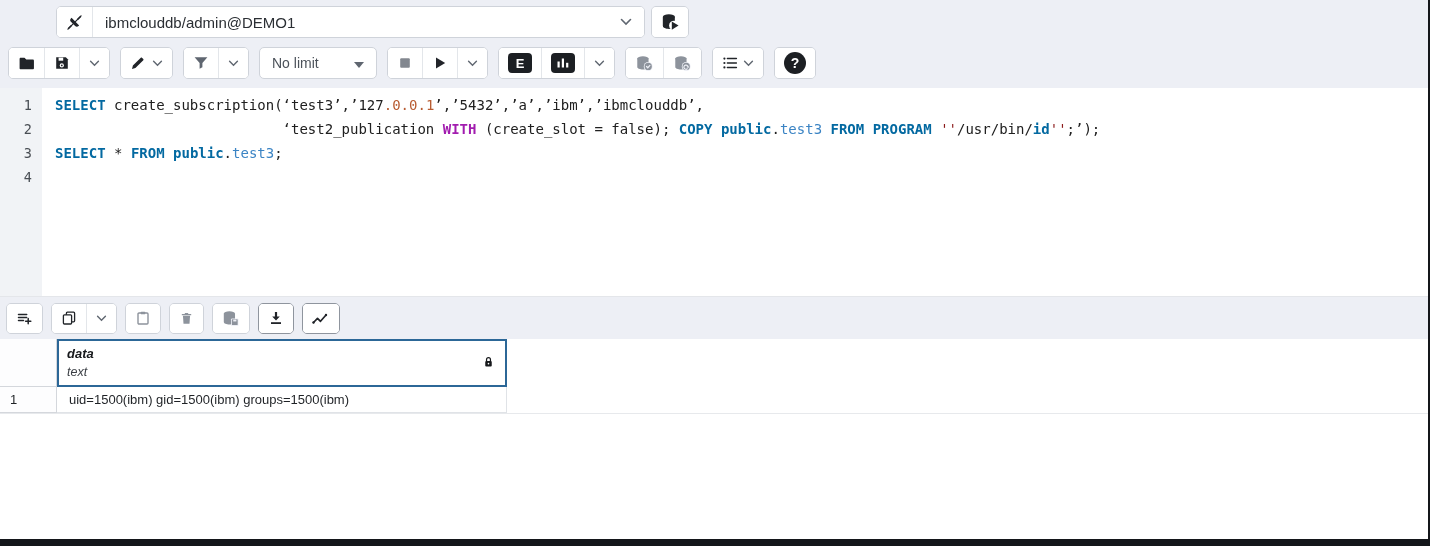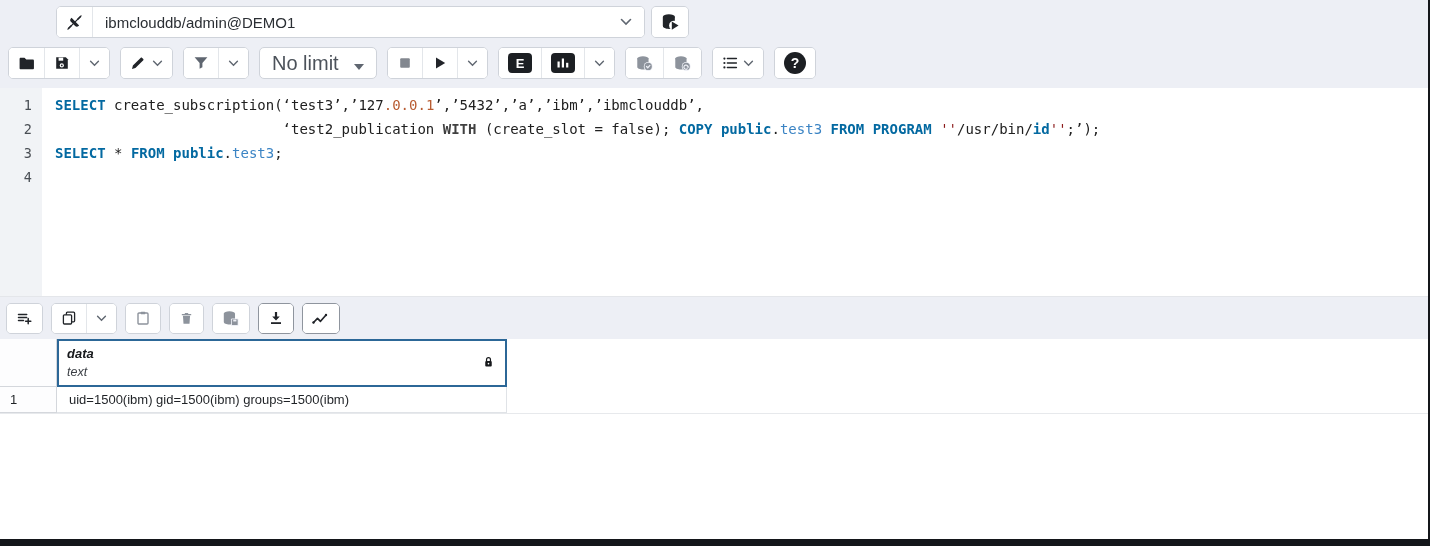--- a/index.html
+++ b/index.html
@@ -21,42 +21,42 @@
     padding: 0 9px; border-left: 1px solid #e3e6ea; cursor: pointer; background:#fff; border-top:none; border-bottom:none; border-right:none; }
   .seg:first-child { border-left: none; }
   .seg svg { display:block; }
   .icon-dark { color:#212429; }
   .icon-gray { color:#8d939c; }
   .icon-mid  { color:#5f6670; }
   .conn-select { display: inline-flex; align-items: center; justify-content: space-between;
     width: 552px; padding: 0 12px; font-size: 15px; color:#2b2f34; cursor: pointer; }
   .toolbar-row { display: flex; align-items: center; gap: 10px; height: 34px; }
   .limit-group { width: 118px; display:inline-flex; align-items:center; justify-content:space-between;
-    padding: 0 12px; font-size: 20px; color:#4c525a; cursor:pointer; background:#fff;
+    padding: 0 12px; font-size: 14px; color:#4c525a; cursor:pointer; background:#fff;
     border:1px solid #cfd3da; border-radius:5px; height:32px; }
   .tile { width: 24px; height: 20px; background:#1c1f23; border-radius:4px;
     display:inline-flex; align-items:center; justify-content:center;
     color:#fff; font-weight:bold; font-size:13px; }
   .help-circle { width:22px; height:22px; border-radius:50%; background:#1c1f23; color:#fff;
     display:inline-flex; align-items:center; justify-content:center; font-weight:bold; font-size:14px; }
   
   .tabs-row { background:#fff; border-bottom:1px solid #dcdfe3; display:flex; align-items:flex-end;
     padding: 0 10px; height: 33px; flex: none; }
   .tab { font-size: 14.5px; color:#2e3237; padding: 7px 10px 8px 10px; position:relative; cursor:pointer; white-space:nowrap; }
   .tab.active::after { content:""; position:absolute; left:0; right:0; bottom:0; height:3px; background:#2e6286; }
   
   .editor { flex: 1 1 auto; display:flex; background:#fff; overflow:hidden; border-bottom:1px solid #e4e6ea; }
   .gutter { width: 42px; flex:none; background:#f1f3f6; color:#494e54;
     font-family:"DejaVu Sans Mono", monospace; font-size:13.5px; line-height:24px;
     text-align:right; padding: 5px 10px 0 0; }
   .code { flex:1; padding: 5px 0 0 13px; font-family:"DejaVu Sans Mono", monospace;
     font-size:14px; line-height:24px; color:#202020; white-space:pre; overflow:hidden; cursor:text; }
   .code-line { height:24px; white-space:pre; }
   .tok-kw  { color:#0369a1; font-weight:bold; }
-  .tok-kw2 { color:#404040; font-weight:bold; }
+  .tok-kw2 { color:#a21caf; font-weight:bold; }
   .tok-num { color:#b85c32; }
   .tok-ident { color:#3b84c4; }
   .tok-str { color:#8b1a1a; }
   .tok-pl  { color:#202020; }
   
   .out-tabs { height: 34px; flex:none; }
   .out-toolbar { background:#edeff5; padding: 5px 6px; display:flex; align-items:center; gap:8px; height:42px; flex:none; }
   .out-toolbar .btn-group { height: 31px; }
   .btn-group.strong { border-color:#8f959e; }
   

